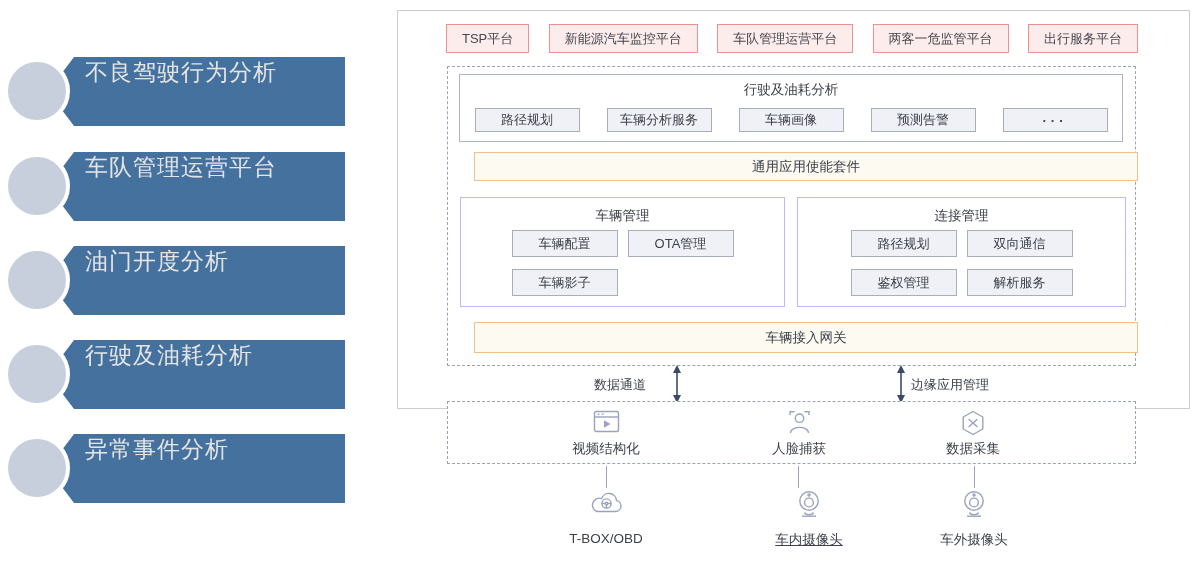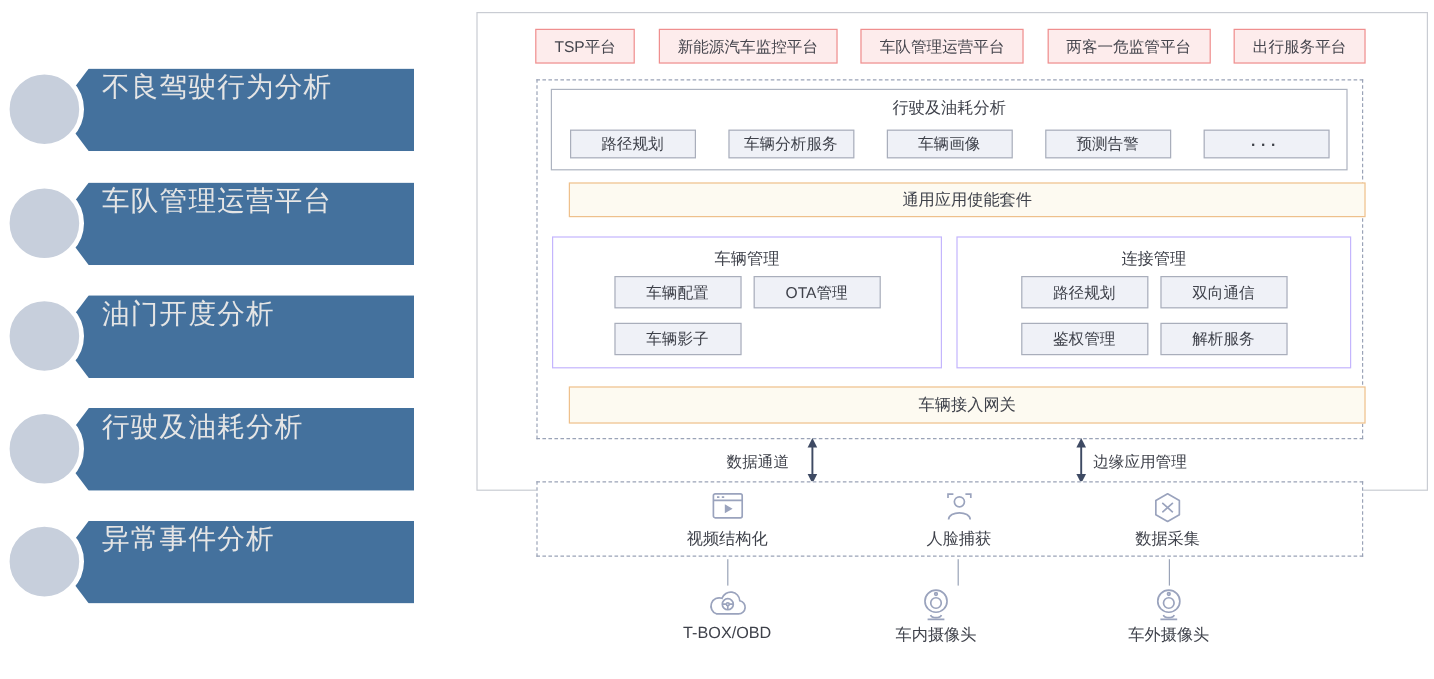--- a/index.html
+++ b/index.html
@@ -64,21 +64,21 @@
   .arrow-v { position:absolute; width:10px; height:38px; }
 
   .edge-col { position:absolute; top:8px; width:120px; text-align:center; }
   .edge-col .icon { height:26px; }
   .edge-col .lbl { margin-top:4px; font-size:13.5px; }
 
   .connector { position:absolute; width:0; height:22px; border-left:1px solid #9aa3b7; top:455px; }
 
   .device { position:absolute; top:478px; width:140px; text-align:center; }
   .device .icon { height:31px; }
-  .device .lbl { margin-top:0; font-size:13.5px; white-space:nowrap; }
+  .device .lbl { margin-top:11px; font-size:13.5px; white-space:nowrap; }
 
   svg { display:block; margin:0 auto; }
 </style>
 </head>
 <body>
 
 <div class="stage">
 
   <div>
     <div class="flow-item" style="top:57px">
@@ -153,21 +153,21 @@
           <div class="chip">路径规划</div>
           <div class="chip">双向通信</div>
           <div class="chip">鉴权管理</div>
           <div class="chip">解析服务</div>
         </div>
       </div>
 
       <div class="bar gateway-bar">车辆接入网关</div>
     </div>
 
-    <div class="channel" style="left:196px; top:365px; width:75px; text-align:center;">数据通道</div>
+    <div class="channel" style="left:196px; top:365px; width:75px; text-align:left;">数据通道</div>
     <div class="arrow-v" style="left:274px; top:354px;">
       <svg width="10" height="38" viewBox="0 0 10 38">
         <line x1="5" y1="6" x2="5" y2="32" stroke="#3e4a63" stroke-width="1.6"></line>
         <path d="M5,0 L9,8 L1,8 Z" fill="#3e4a63"></path>
         <path d="M5,38 L9,30 L1,30 Z" fill="#3e4a63"></path>
       </svg>
     </div>
 
     <div class="arrow-v" style="left:498px; top:354px;">
       <svg width="10" height="38" viewBox="0 0 10 38">
@@ -224,21 +224,21 @@
           <path d="M9,22.5 h18.5 a5.5,5.5 0 0 0 1,-10.9 a7.6,7.6 0 0 0 -14.8,-2 a6.1,6.1 0 0 0 -4.7,12.9 Z"></path>
           <circle cx="18.5" cy="14.5" r="4.6"></circle>
           <circle cx="18.5" cy="14.5" r="1.2"></circle>
           <line x1="13.9" y1="14.5" x2="17.3" y2="14.5"></line>
           <line x1="19.7" y1="14.5" x2="23.1" y2="14.5"></line>
           <line x1="18.5" y1="15.7" x2="18.5" y2="19.1"></line>
         </svg>
       </div>
       <div class="lbl">T-BOX/OBD</div>
     </div>
-    <div class="device" style="left:312px;">
+    <div class="device" style="left:341px;text-decoration:underline;">
       <div class="icon">
         <svg width="28" height="31" viewBox="0 0 28 31" fill="none" stroke="#9aa3bd" stroke-width="1.4">
           <circle cx="14" cy="12" r="9.2"></circle>
           <circle cx="14" cy="13.5" r="4.4"></circle>
           <circle cx="14" cy="6" r="1.1"></circle>
           <path d="M9.5,23.5 C10.5,26.5 17.5,26.5 18.5,23.5"></path>
           <line x1="7" y1="27.2" x2="21" y2="27.2"></line>
         </svg>
       </div>
       <div class="lbl">车内摄像头</div>

